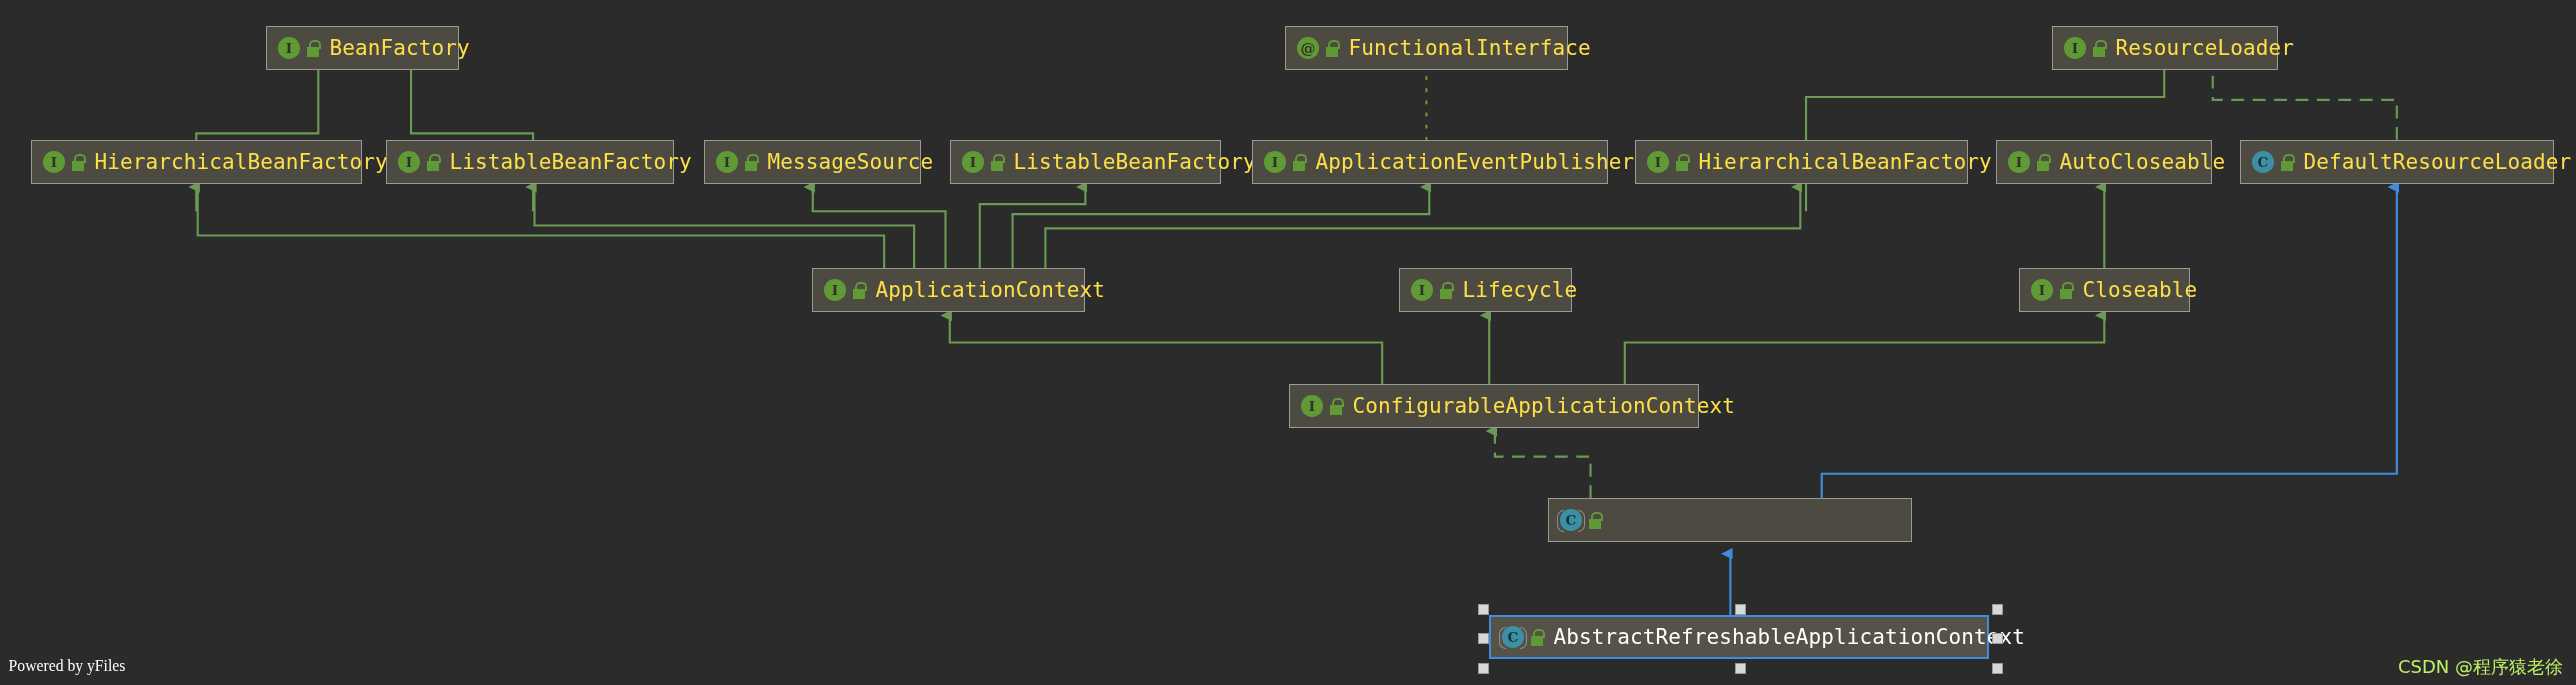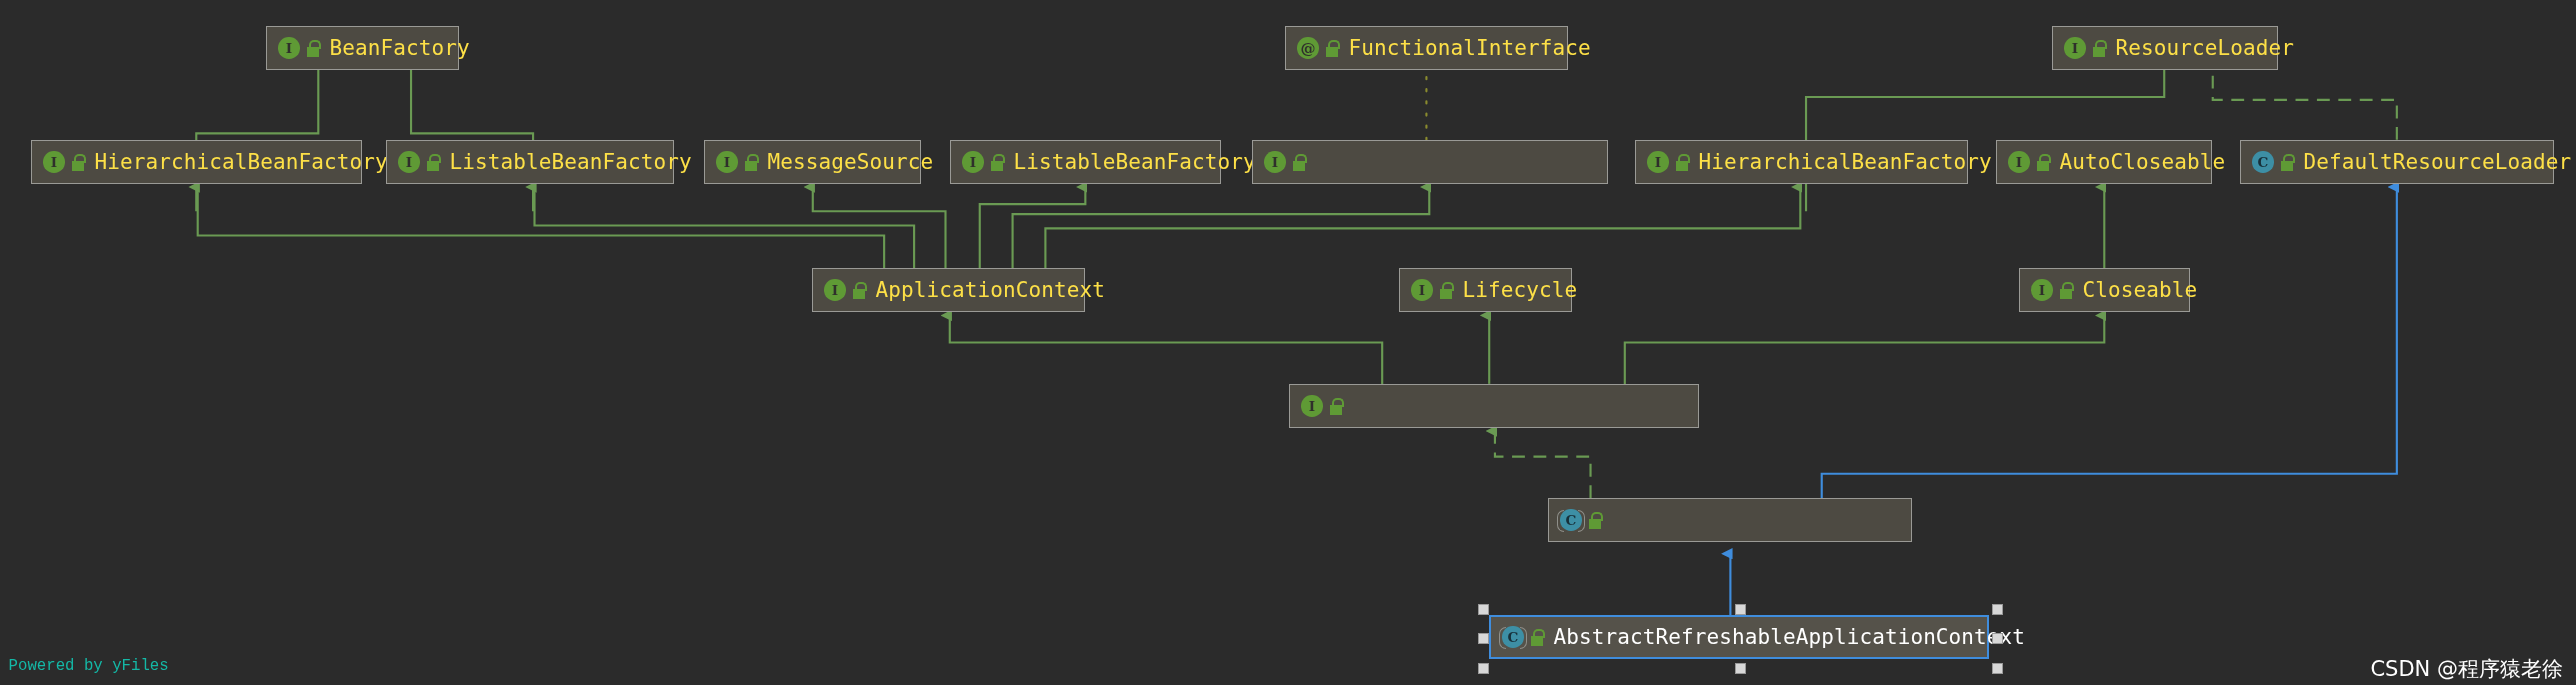--- a/index.html
+++ b/index.html
@@ -31,23 +31,23 @@
   .tIcon.abstract:before{left:-2.1px;border-right:none;border-radius:7.1px 0 0 7.1px;}
   .tIcon.abstract:after{right:-2.1px;border-left:none;border-radius:0 7.1px 7.1px 0;}
 
   .lock{width:15.7px;height:17px;position:relative;flex:0 0 auto;margin-left:4.3px;}
   .lock .body{position:absolute;left:2.1px;bottom:0;width:11.4px;height:10px;background:#5f9a35;}
   .lock .shk{position:absolute;left:3.6px;top:0;width:7.9px;height:7.9px;
              border:2.1px solid #5f9a35;border-bottom:none;border-radius:5px 5px 0 0;}
 
   .handle{position:absolute;width:8.6px;height:8.6px;background:#d8d8d8;border:0.7px solid #9a9a9a;}
 
-  .watermark-left{position:absolute;left:8.6px;top:657px;color:#14b8a6;font-size:15.7px;
-       font-family:Liberation Mono, monospace;}
-  .watermark-right{position:absolute;right:13px;top:655px;color:#ffffff;font-size:21px;
+  .watermark-left{position:absolute;left:8.6px;top:657px;color:#ffffff;font-size:15.7px;
+       font-family:Liberation Serif, serif;}
+  .watermark-right{position:absolute;right:13px;top:655px;color:#bef264;font-size:18px;
        font-family:"DejaVu Sans","Liberation Sans",sans-serif;}
 </style>
 </head>
 <body>
 
 <div id="canvas">
 
   <svg class="edges" viewBox="0 0 3608 960" xmlns="http://www.w3.org/2000/svg">
     <defs>
       <marker id="arrGreen" markerWidth="16" markerHeight="16" refX="8" refY="13" orient="auto" markerUnits="userSpaceOnUse">
@@ -161,20 +161,21 @@
   </div>
 
   <div class="node" style="left:1252px;top:140px;width:356px;">
     <span class="tIcon iface">
         <span class="disc">I</span>
       </span>
     <span class="lock">
         <span class="shk"></span>
         <span class="body"></span>
       </span>
+    <span class="label">ApplicationEventPublisher</span>
   </div>
 
   <div class="node" style="left:1635px;top:140px;width:333px;">
     <span class="tIcon iface">
         <span class="disc">I</span>
       </span>
     <span class="lock">
         <span class="shk"></span>
         <span class="body"></span>
       </span>
@@ -237,20 +238,21 @@
   </div>
 
   <div class="node" style="left:1289px;top:384px;width:410px;">
     <span class="tIcon iface">
         <span class="disc">I</span>
       </span>
     <span class="lock">
         <span class="shk"></span>
         <span class="body"></span>
       </span>
+    <span class="label">ConfigurableApplicationContext</span>
   </div>
 
   <div class="node" style="left:1548px;top:498px;width:364px;">
     <span class="tIcon cls abstract">
         <span class="disc">C</span>
       </span>
     <span class="lock">
         <span class="shk"></span>
         <span class="body"></span>
       </span>

